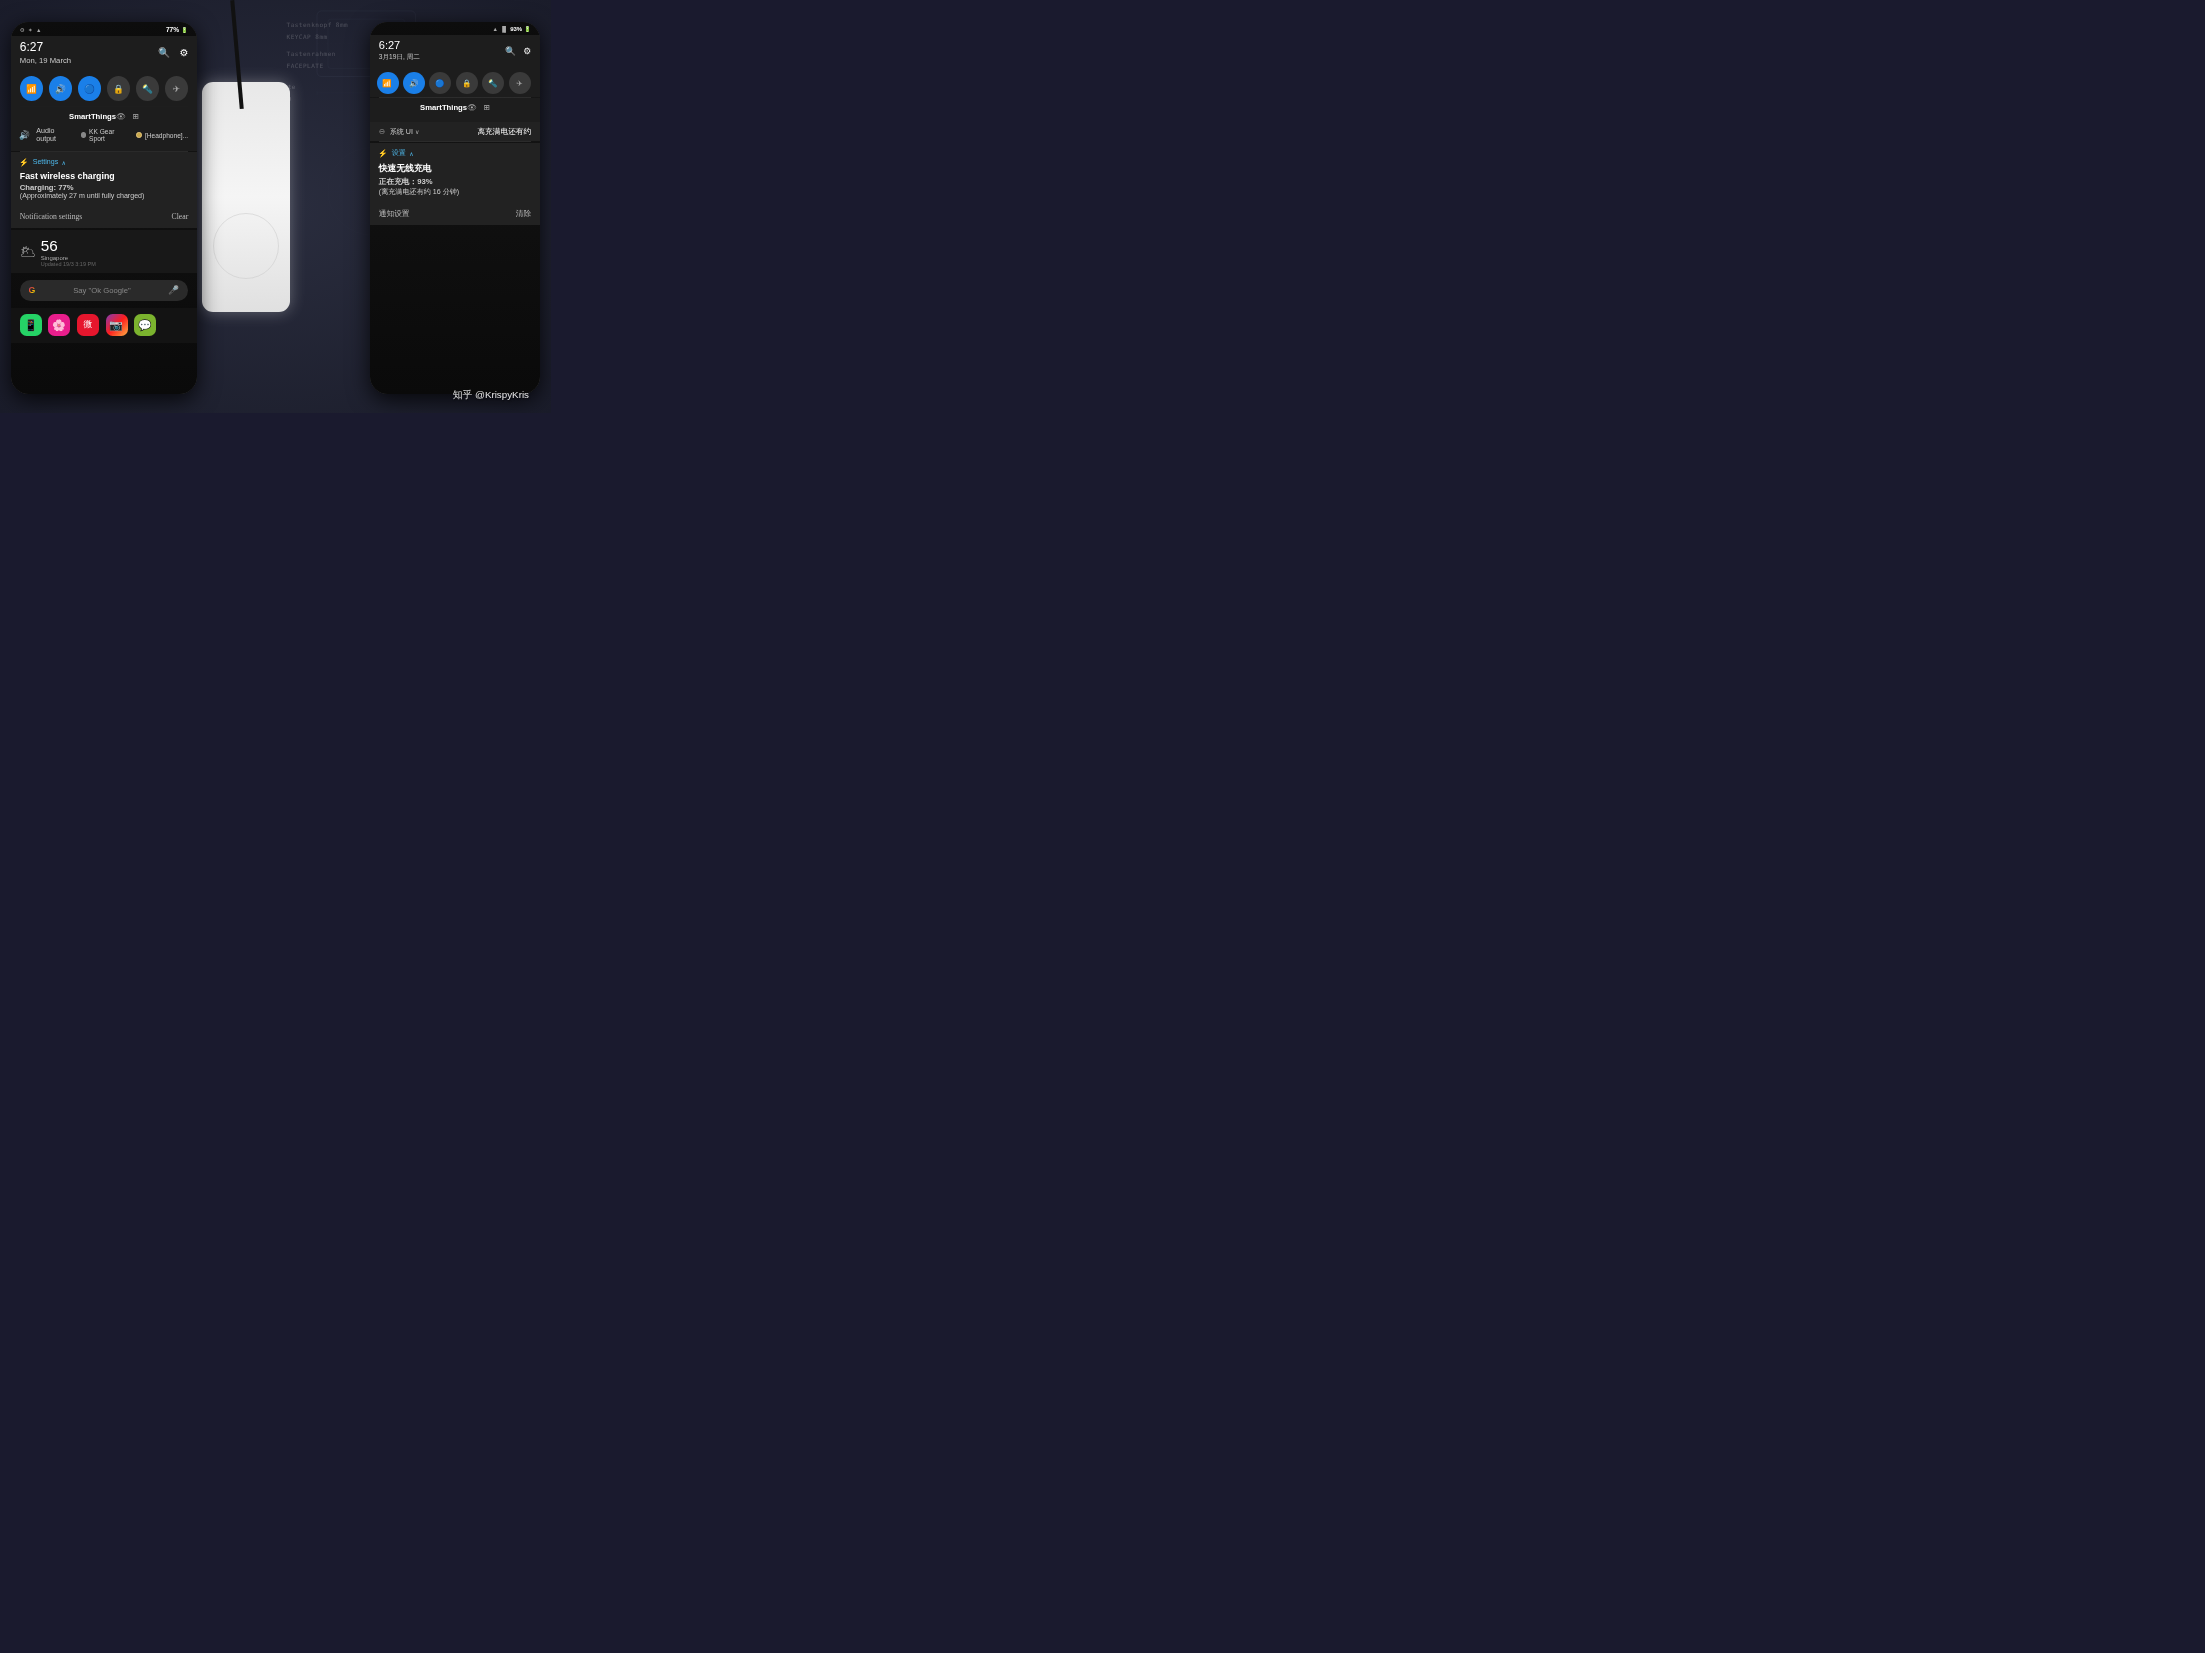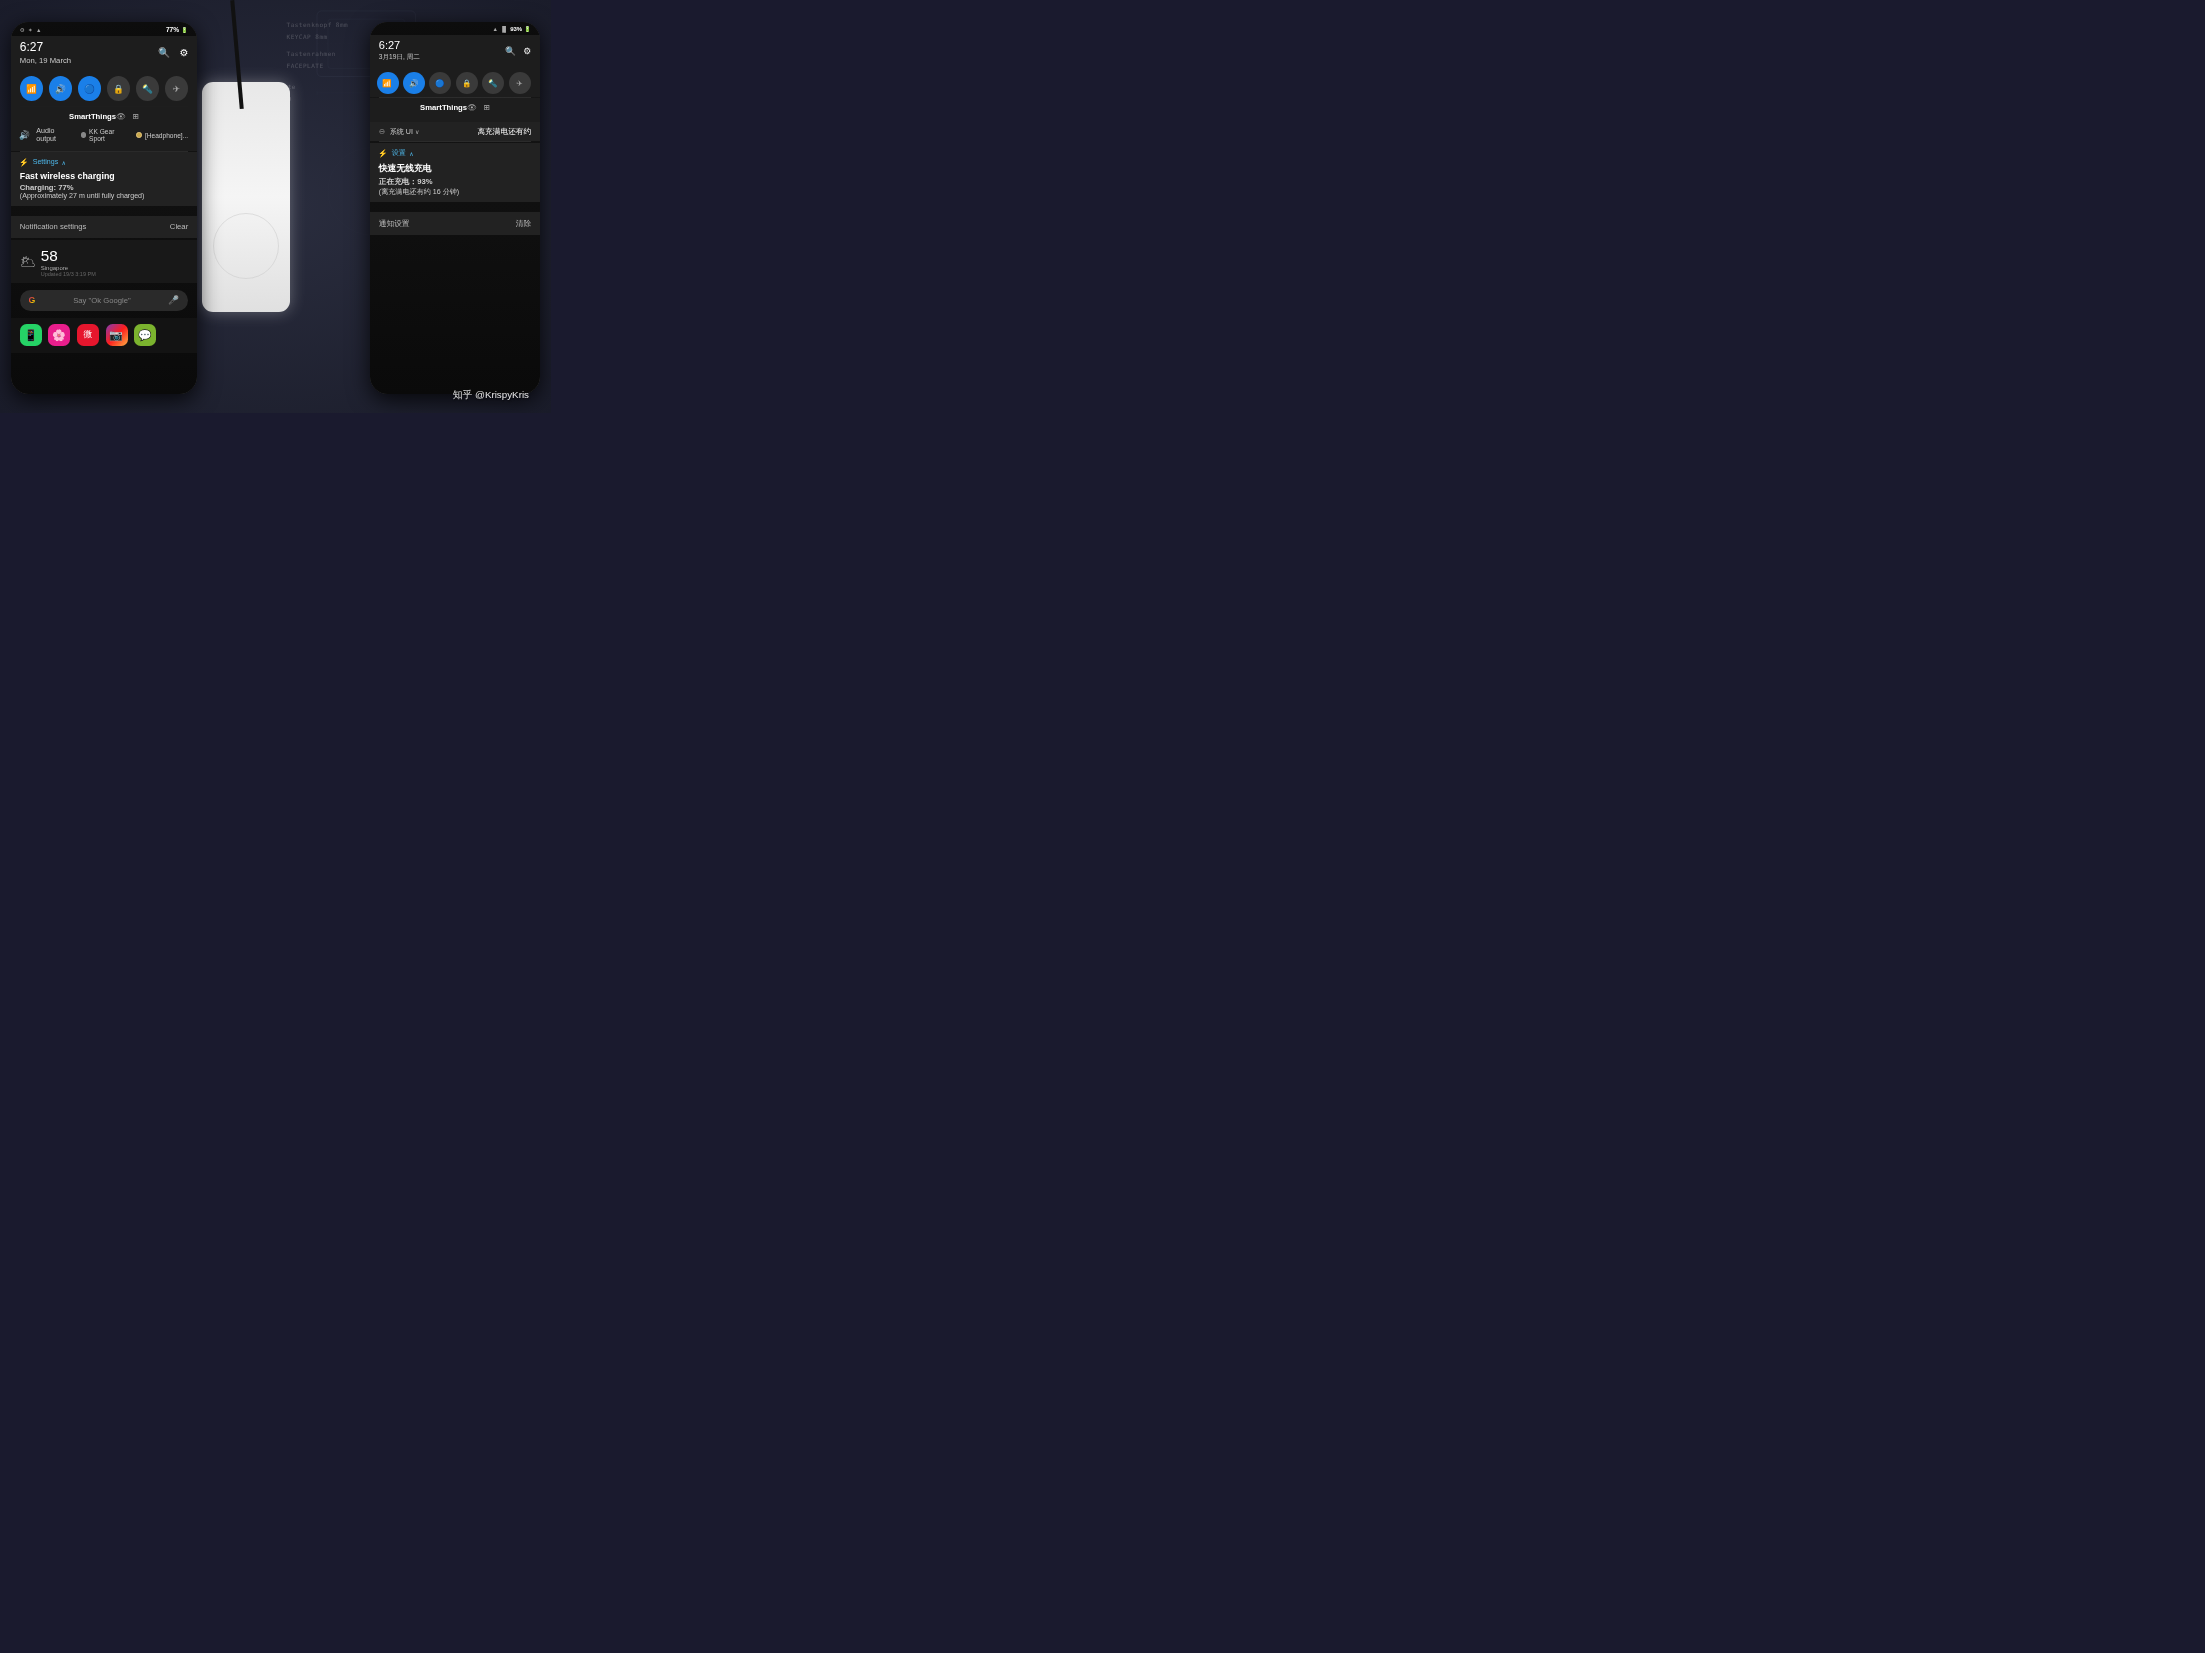--- a/index.html
+++ b/index.html
@@ -251,21 +251,22 @@
       color: #ccc;
       font-size: 7.1px;
     }
 
     
     .notif-actions-row {
       display: flex;
       justify-content: space-between;
       padding: 6.6px 8.8px;
       background: rgba(35,35,35,0.98);
-      margin-top: 10px;
+      margin-top: 0;
+      font-family: Liberation Serif, serif;
     }
     .notif-settings-btn {
       color: #bbb;
       font-size: 7.7px;
       font-weight: 500;
     }
     .notif-clear-btn {
       color: #bbb;
       font-size: 7.7px;
       font-weight: 500;
@@ -530,21 +531,21 @@
     </div>
 
     <div class="notif-actions-row">
       <span class="notif-settings-btn">Notification settings</span>
       <span class="notif-clear-btn">Clear</span>
     </div>
 
     <div class="weather-widget">
       <span class="weather-icon">🌥</span>
       <div>
-        <div class="weather-temp">58</div>
+        <div class="weather-temp">56</div>
         <div class="weather-location">Singapore</div>
         <div class="weather-updated">Updated 19/3 3:19 PM</div>
       </div>
     </div>
 
     <div class="search-bar">
       <span class="google-g">G</span>
       <span class="search-text">Say "Ok Google"</span>
       <span class="mic-icon">🎤</span>
     </div>

